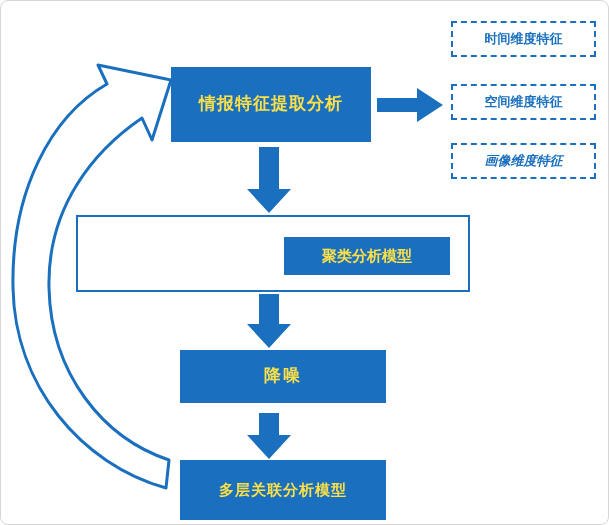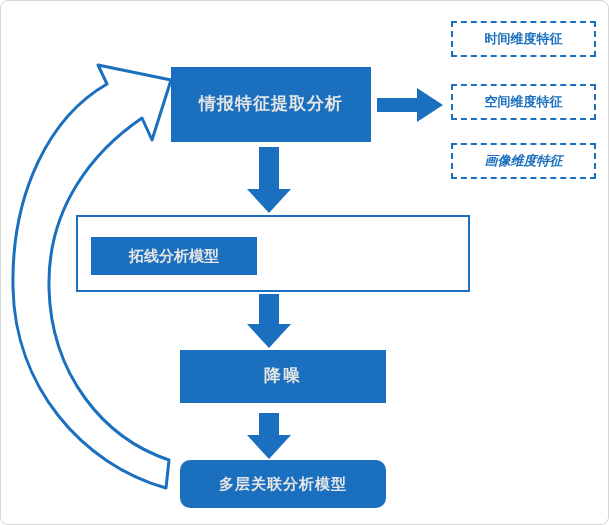--- a/index.html
+++ b/index.html
@@ -22,21 +22,21 @@
     display: flex;
     align-items: center;
     justify-content: center;
     text-align: center;
     font-weight: bold;
     line-height: 1.2;
   }
 
   .solid {
     background: var(--blue);
-    color: #e5e5e5;
+    color: #fde047;
   }
 
   .dashed {
     border: 2px dashed var(--blue);
     color: var(--blue);
     background: #ffffff;
     font-size: 13px;
   }
 
   .group-outline {
@@ -57,21 +57,21 @@
 
   
   .node-extraction   { left: 170px; top: 66px;  width: 200px; height: 75px; font-size: 17px; letter-spacing: 1px; }
   .feature-0         { left: 450px; top: 20px;  width: 145px; height: 36px; }
   .feature-1         { left: 450px; top: 83px;  width: 145px; height: 36px; }
   .feature-2         { left: 450px; top: 142px; width: 145px; height: 36px; font-style: italic; }
   .models-group      { left: 75px;  top: 214px; width: 394px; height: 77px; }
   .model-0           { left: 90px;  top: 236px; width: 166px; height: 38px; font-size: 15px; }
   .model-1           { left: 283px; top: 236px; width: 166px; height: 38px; font-size: 15px; }
   .node-denoise      { left: 179px; top: 349px; width: 206px; height: 53px; font-size: 17px; letter-spacing: 2px; }
-  .node-multilayer   { left: 179px; top: 459px; width: 206px; height: 48px; font-size: 15px; letter-spacing: 1px; border-radius: 10px; }
+  .node-multilayer   { left: 179px; top: 459px; width: 206px; height: 60px; font-size: 15px; letter-spacing: 1px; }
 
   .arrow-right-1 { left: 376px; top: 85px;  width: 66px; height: 38px; }
   .arrow-down-1  { left: 246px; top: 146px; width: 44px; height: 66px; }
   .arrow-down-2  { left: 246px; top: 293px; width: 44px; height: 54px; }
   .arrow-down-3  { left: 246px; top: 412px; width: 44px; height: 46px; }
   .feedback-svg  { left: 0px;   top: 55px;  width: 200px; height: 445px; }
 </style>
 </head>
 <body>
 
@@ -98,21 +98,21 @@
 
   <div class="box dashed feature-1">空间维度特征</div>
   <div class="box dashed feature-0">时间维度特征</div>
   <div class="box dashed feature-2">画像维度特征</div>
 
   <svg class="arrow arrow-down-1" viewBox="0 0 44 66" aria-hidden="true">
     <polygon points="12,0 32,0 32,42 44,42 22,66 0,42 12,42"></polygon>
   </svg>
 
   <div class="group-outline models-group"></div>
-  <div class="box solid model-0">拓线分析模型</div>
+  <div class="box solid model-1">聚类分析模型</div>
 
   <svg class="arrow arrow-down-2" viewBox="0 0 44 54" aria-hidden="true">
     <polygon points="12,0 32,0 32,30 44,30 22,54 0,30 12,30"></polygon>
   </svg>
 
   <div class="box solid node-denoise">降噪</div>
 
   <svg class="arrow arrow-down-3" viewBox="0 0 44 46" aria-hidden="true">
     <polygon points="12,0 32,0 32,22 44,22 22,46 0,22 12,22"></polygon>
   </svg>

